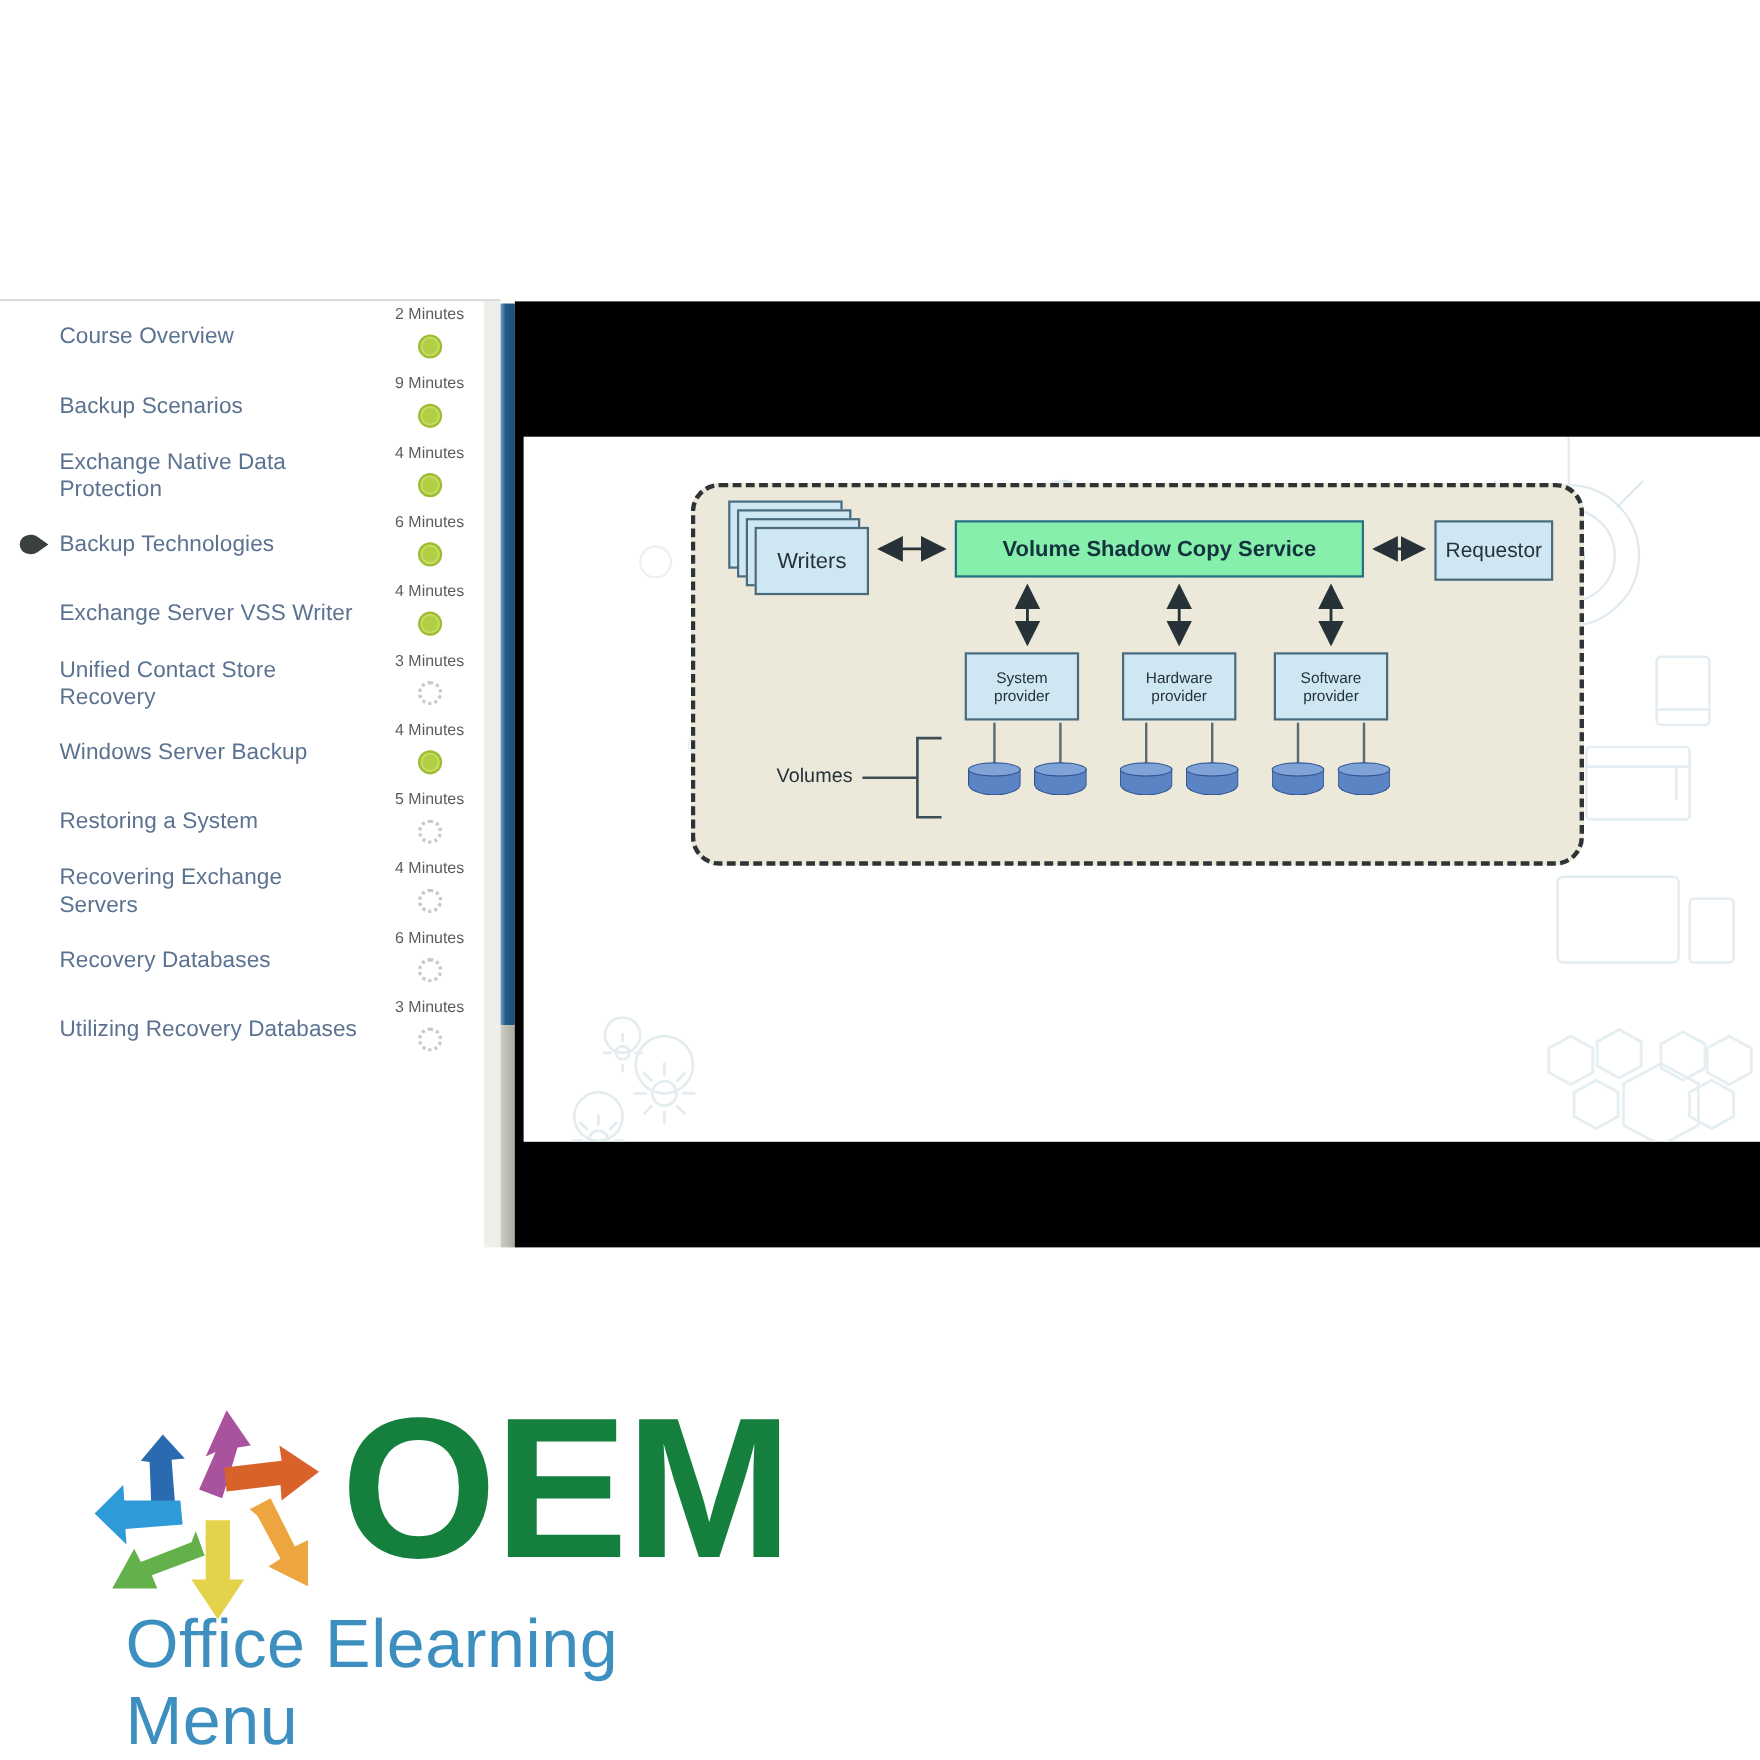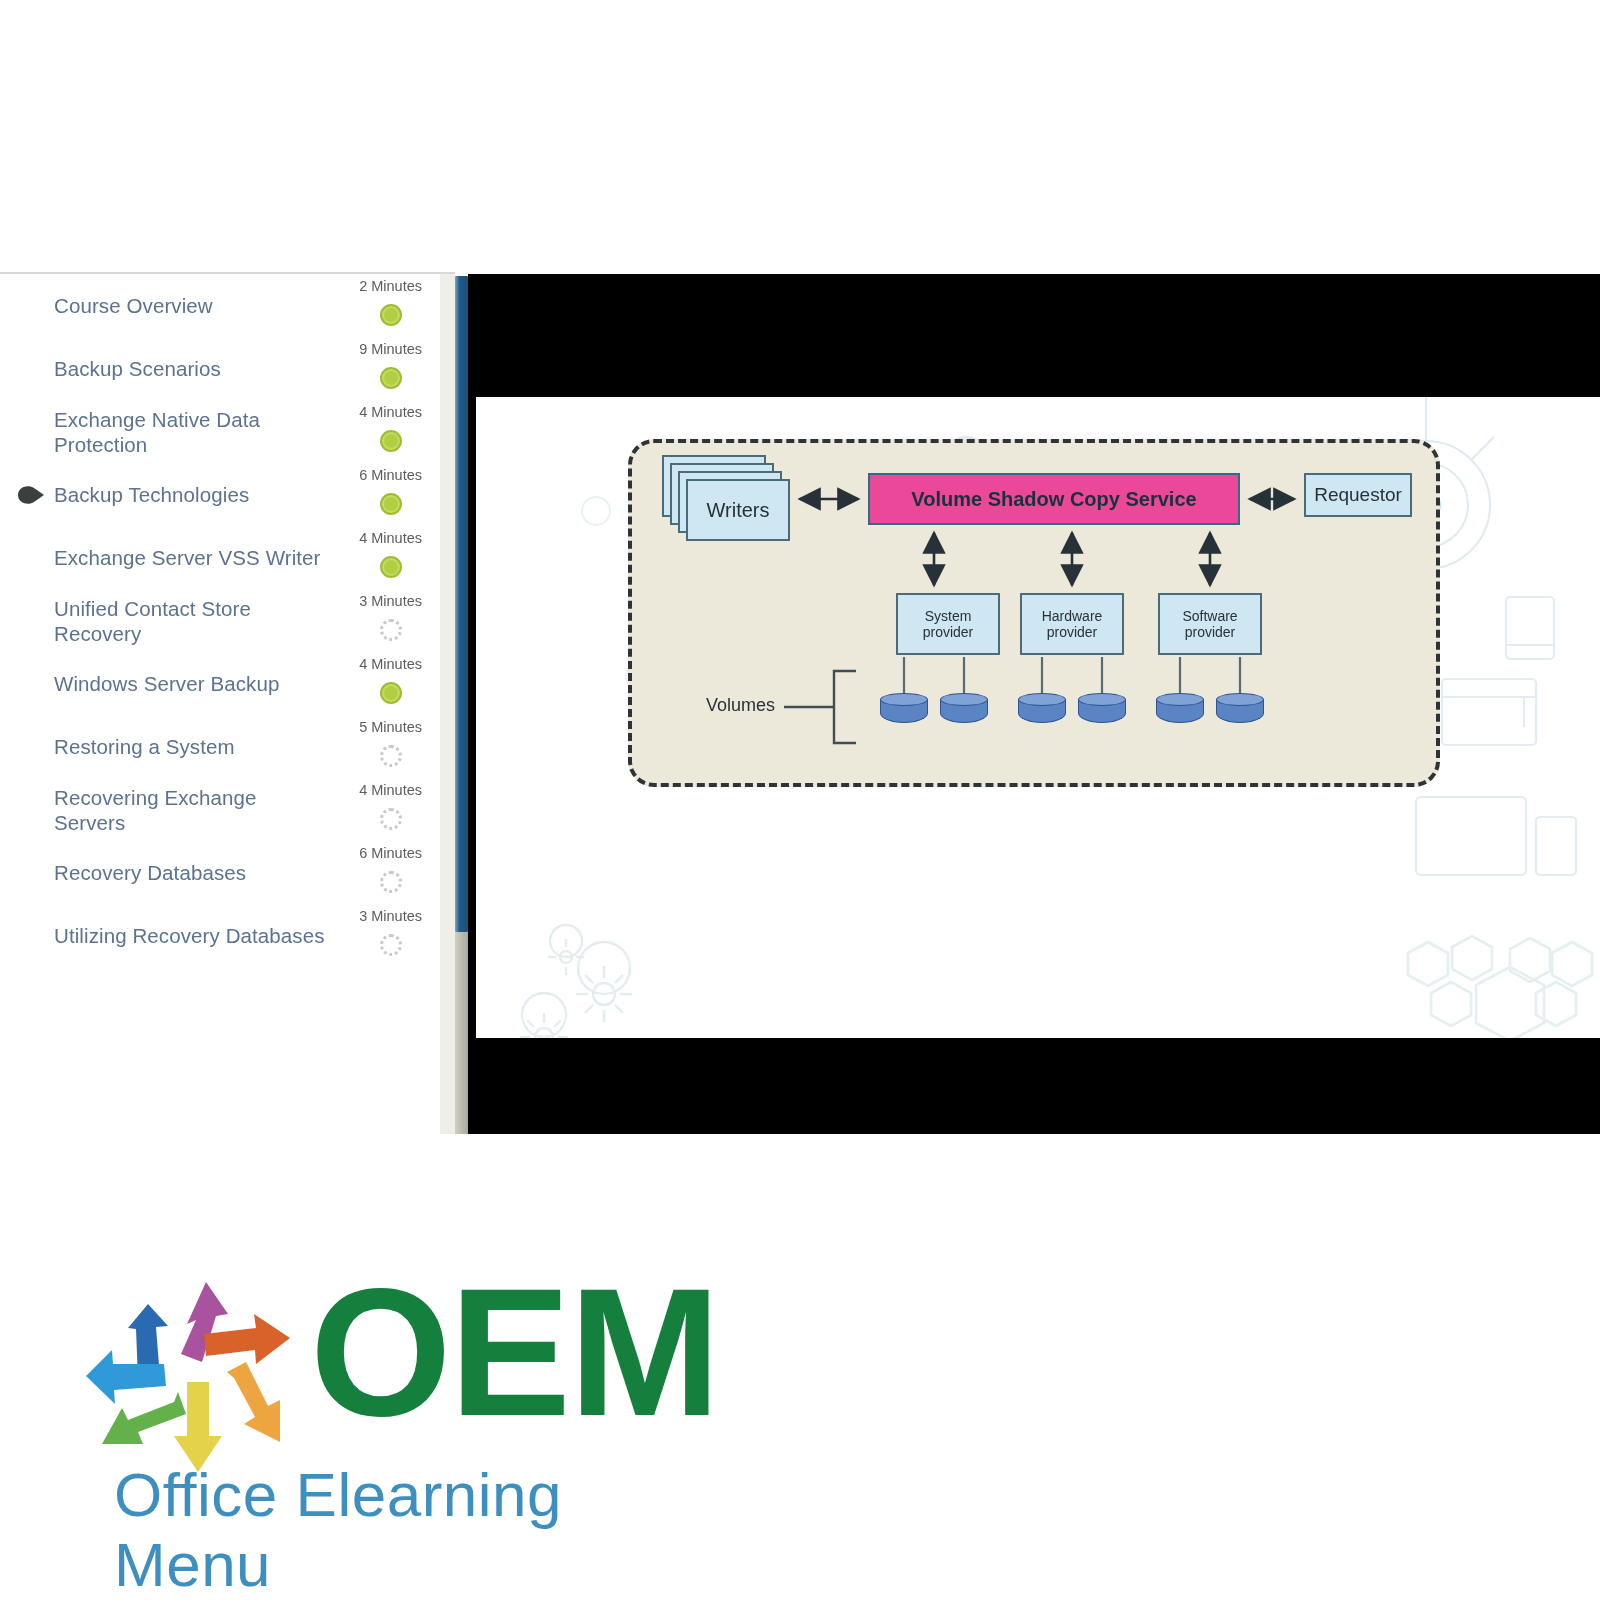--- a/index.html
+++ b/index.html
@@ -191,39 +191,39 @@
   #writers-stack-3 { left: 38px; top: 20px; }
   #writers-stack-2 { left: 46px; top: 28px; }
   #writers-box {
     left: 54px; top: 36px;
     width: 104px; height: 62px;
     font-size: 20px;
   }
   #vscs-box {
     left: 236px; top: 30px;
     width: 372px; height: 52px;
-    background: #ec4899;
+    background: #86efac;
     border: 2px solid #2a6f87;
     font-size: 20px;
     font-weight: bold;
     color: #14333f;
   }
   #requestor-box {
     left: 672px; top: 30px;
-    width: 108px; height: 44px;
+    width: 108px; height: 55px;
     font-size: 19px;
   }
   .provider-box {
     width: 104px; height: 62px;
     font-size: 14px;
     line-height: 16px;
     top: 150px;
     white-space: pre-line;
   }
-  #system-provider { left: 264px; }
+  #system-provider { left: 245px; }
   #hardware-provider { left: 388px; }
   #software-provider { left: 526px; }
 
   .cyl {
     position: absolute;
     width: 48px;
     height: 34px;
   }
   .cyl .body {
     position: absolute;

